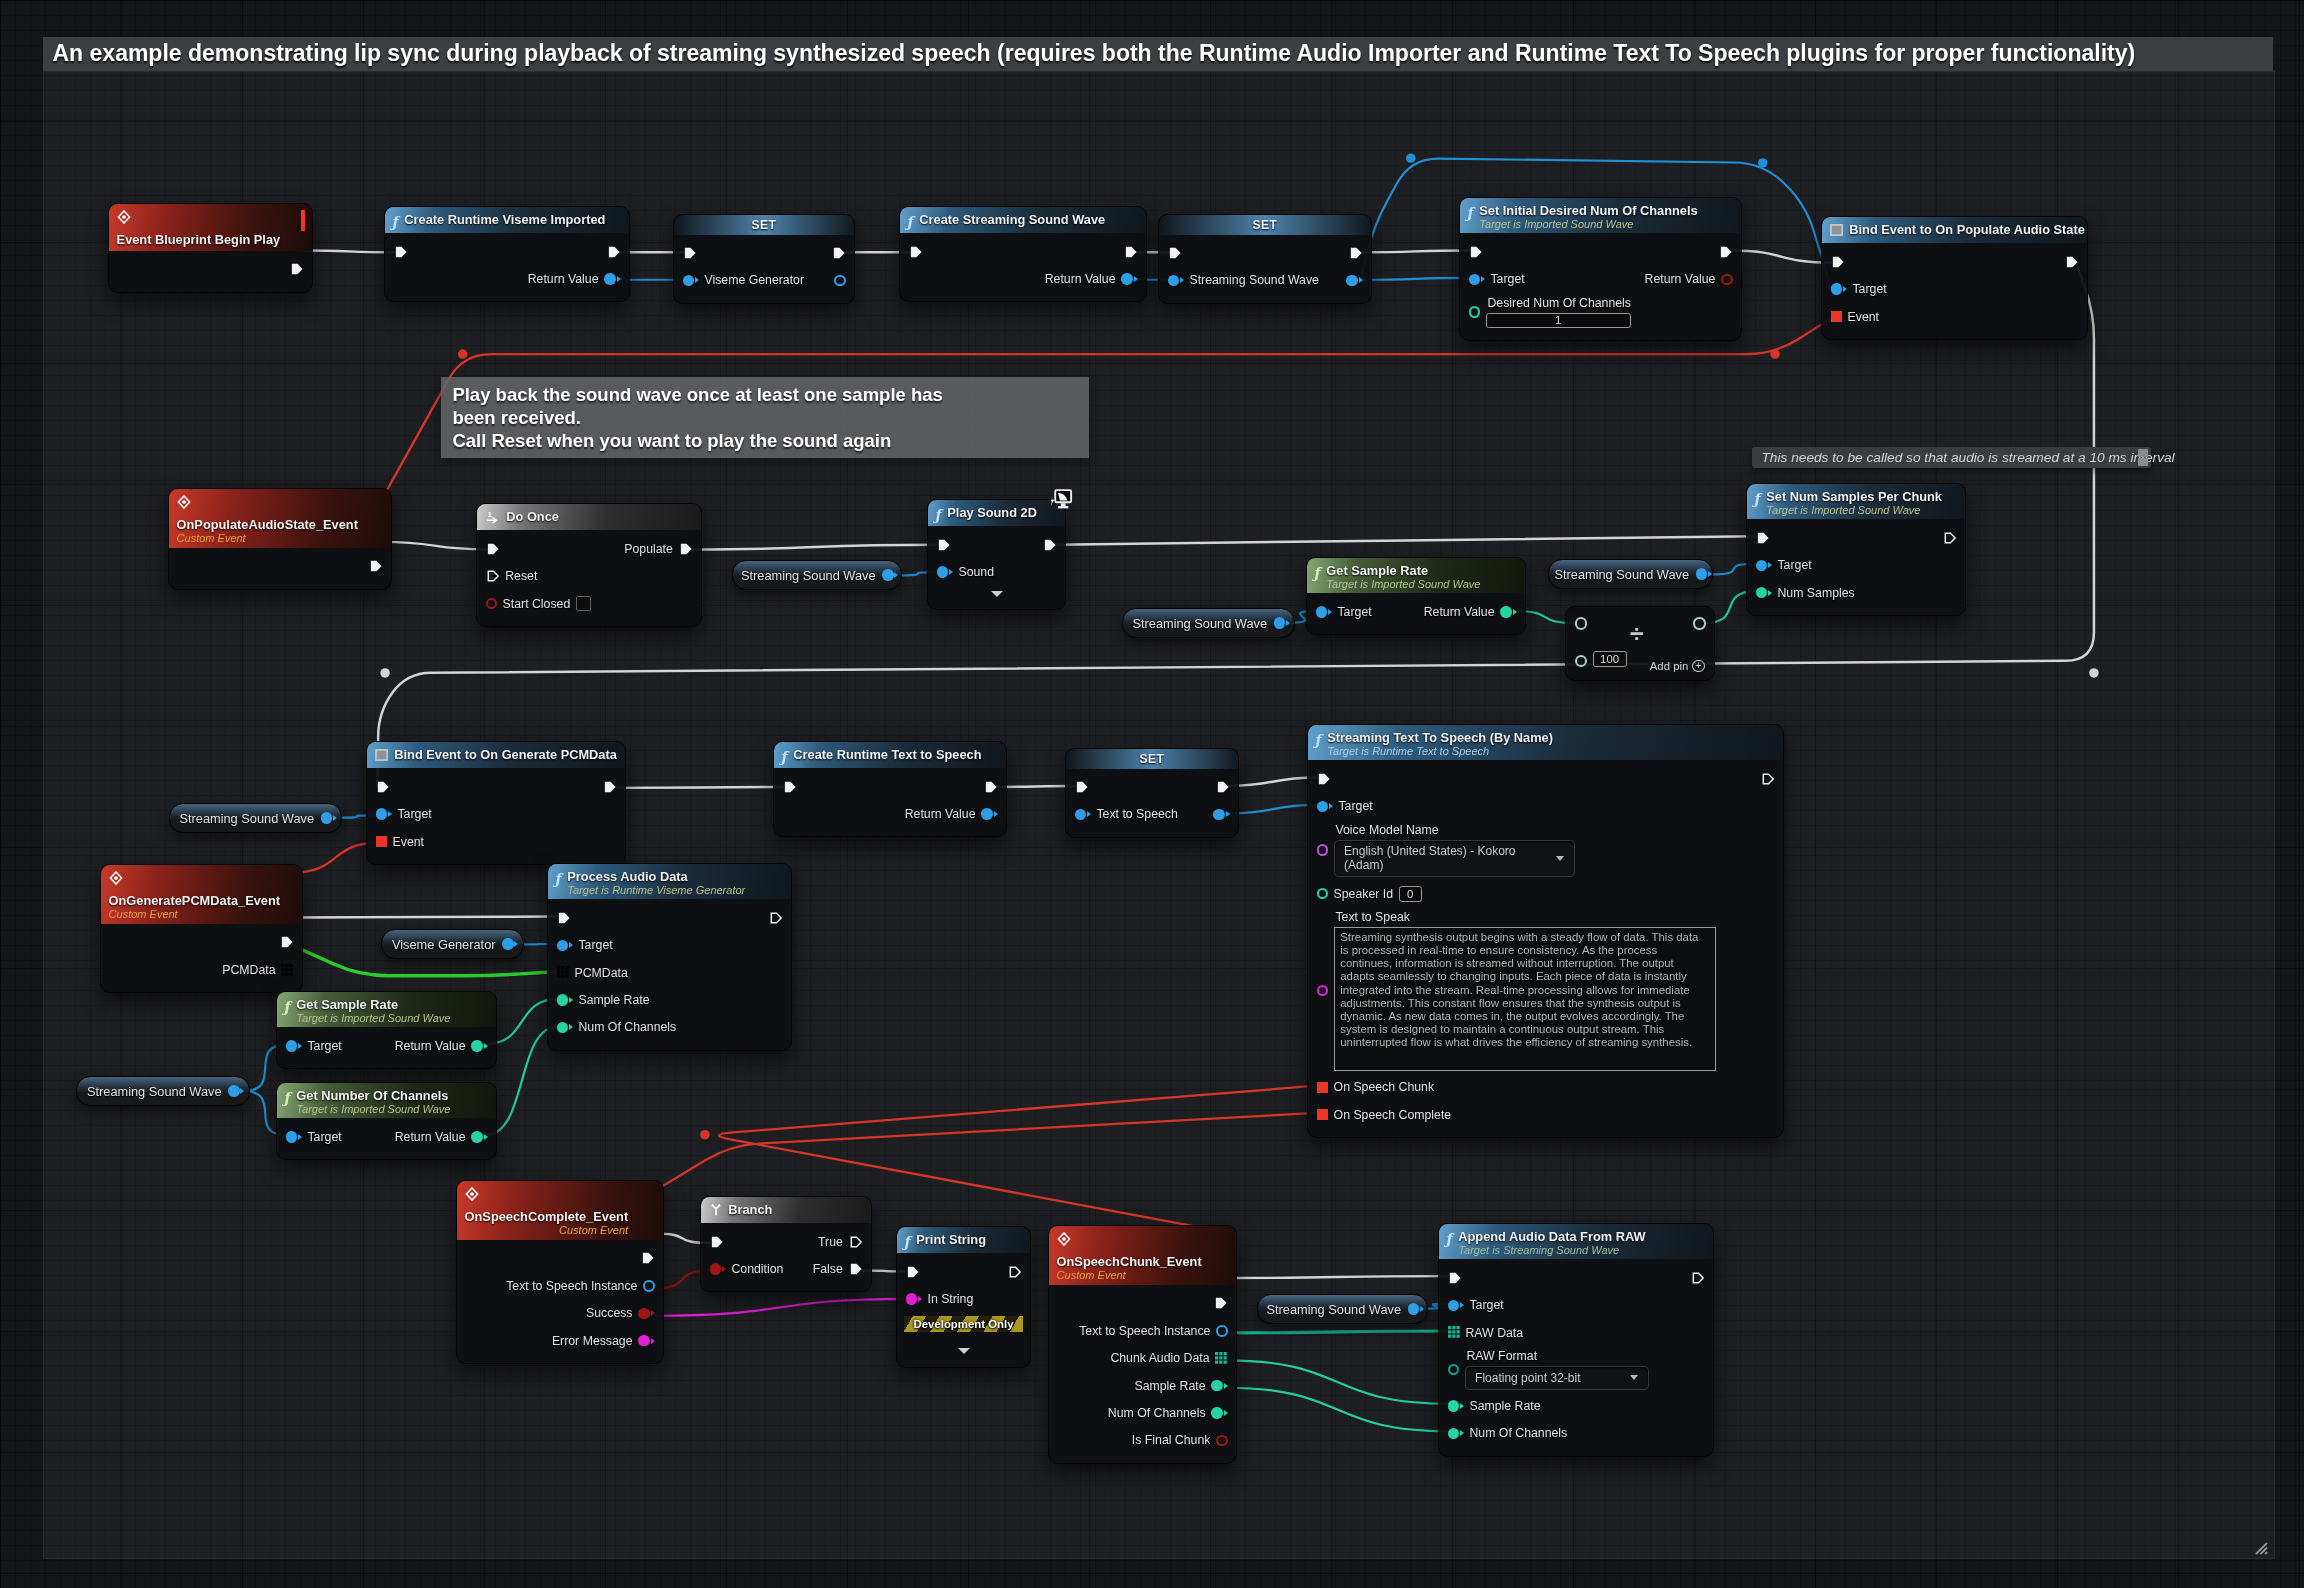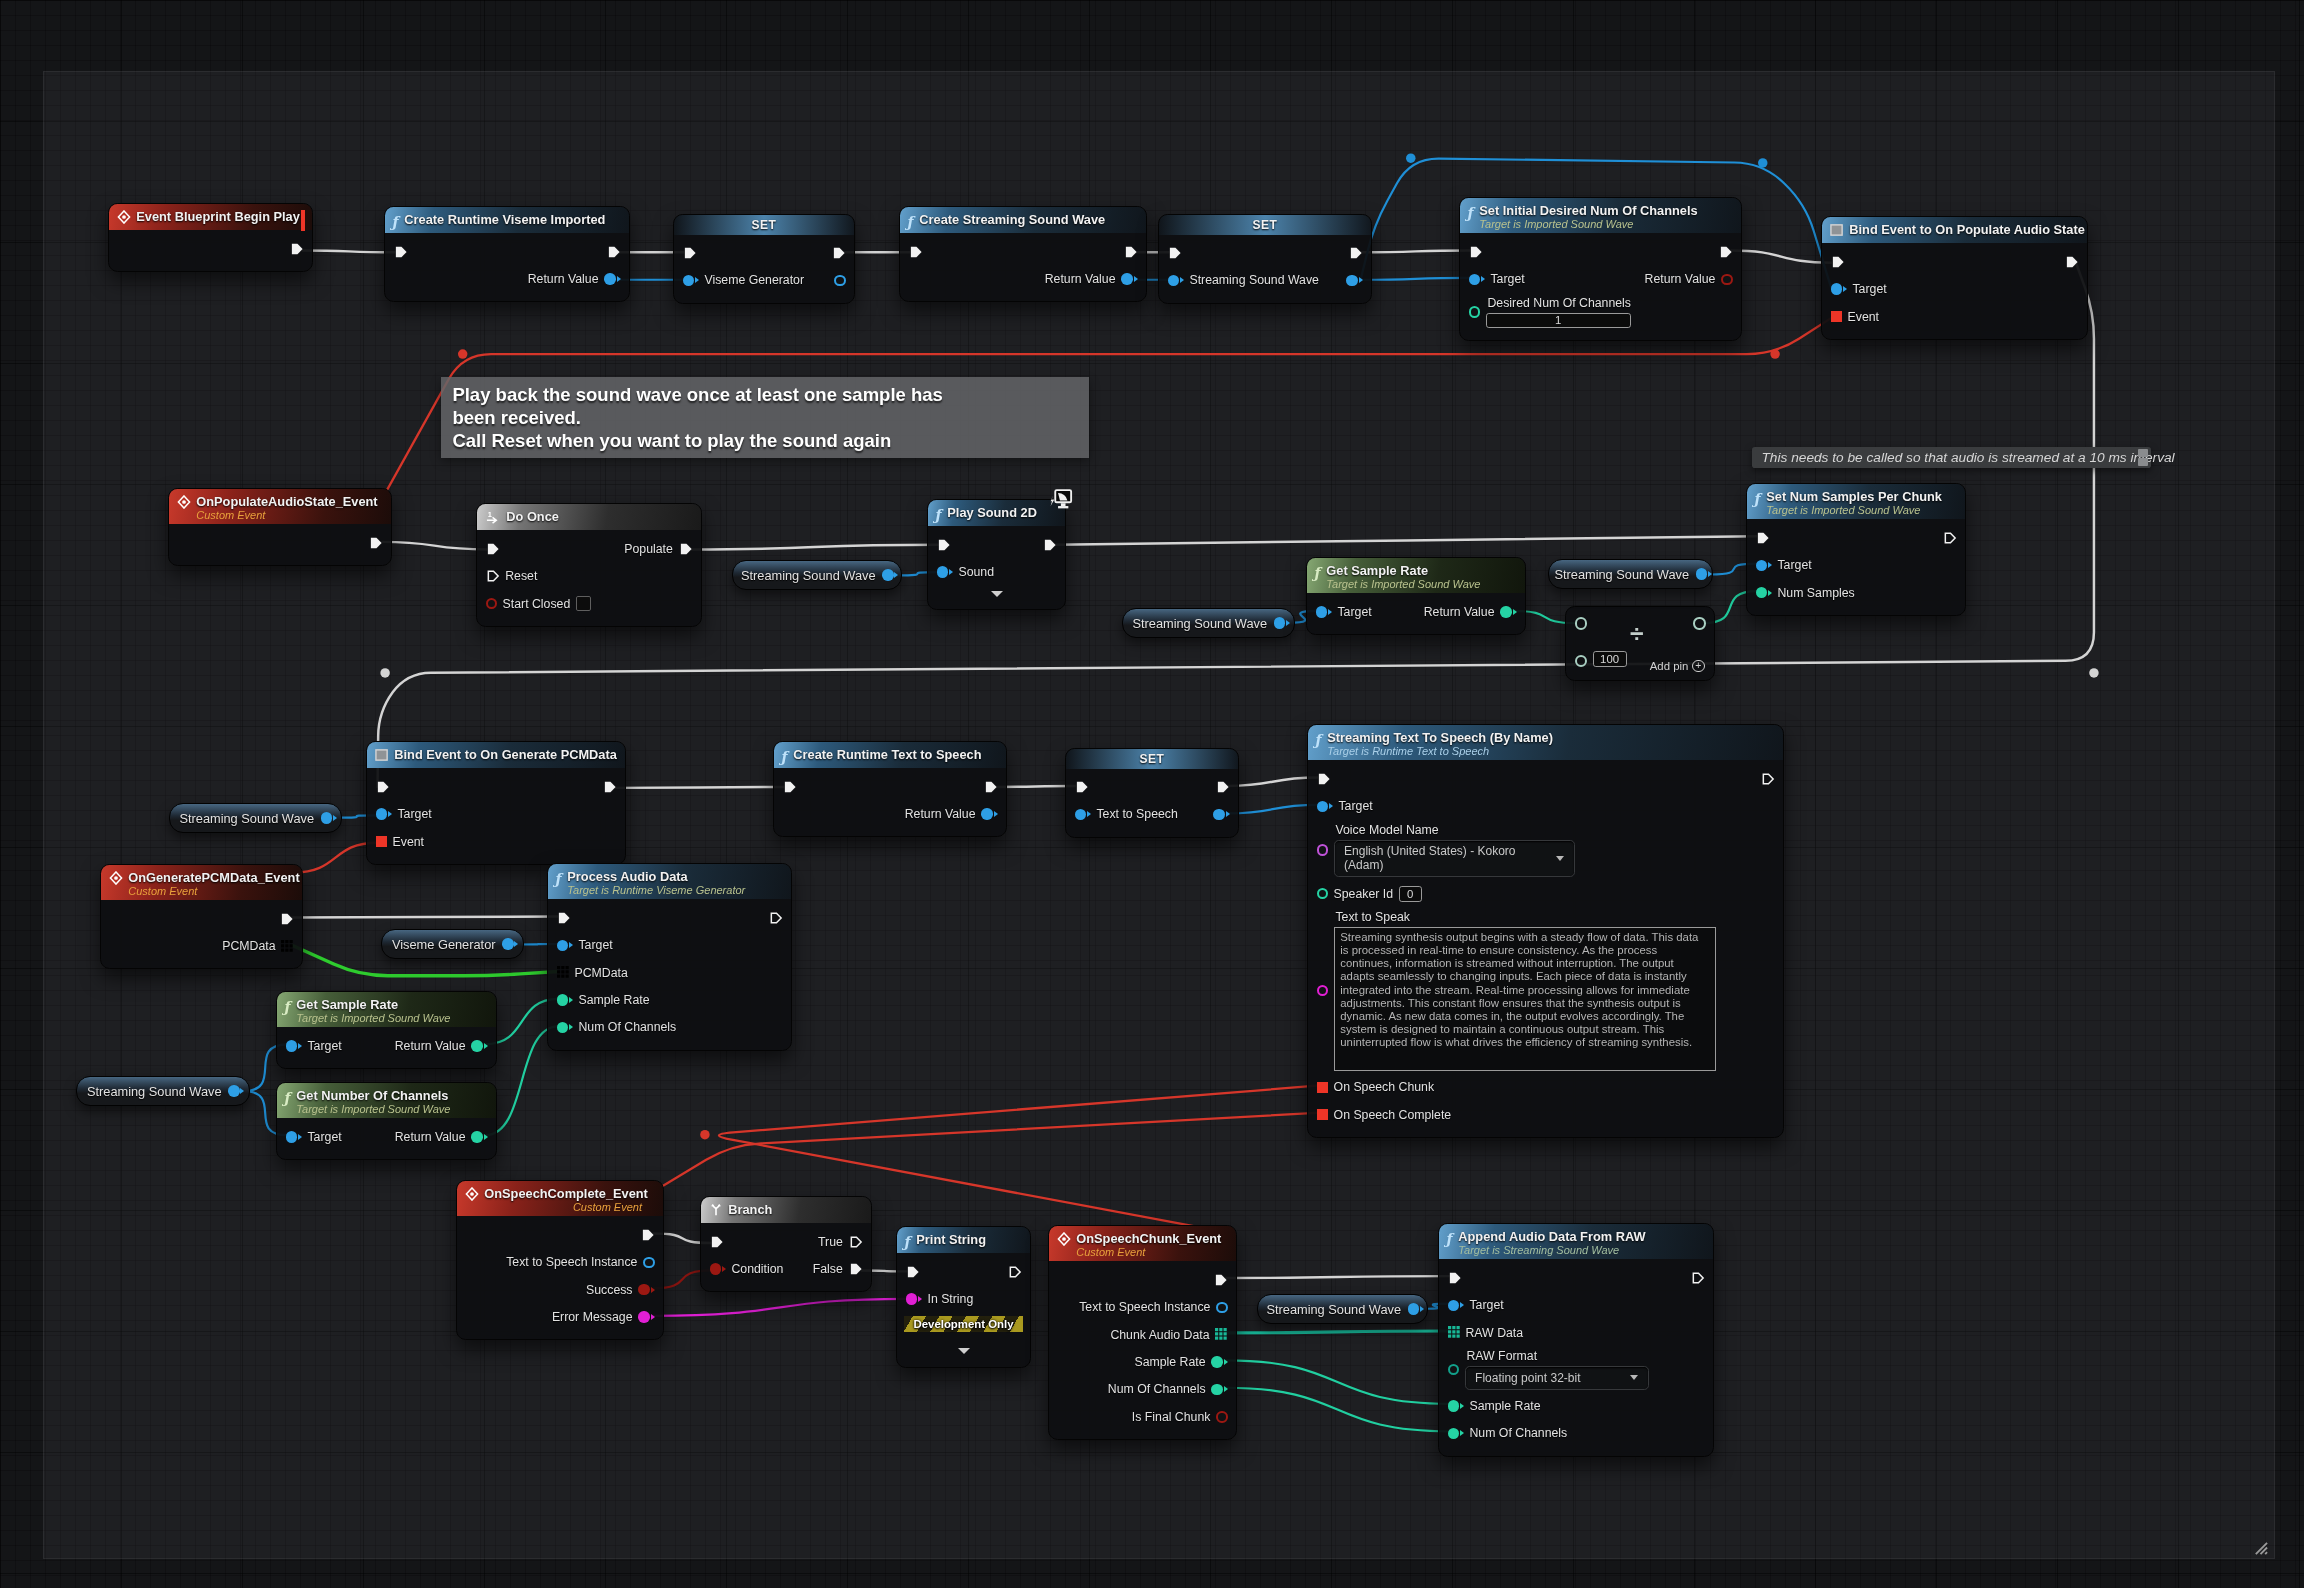--- a/index.html
+++ b/index.html
@@ -19,21 +19,21 @@
   svg.wires{position:absolute;left:0;top:0;z-index:1;}
   .node{position:absolute;background:rgba(14,15,17,.94);border:0.9px solid #040404;border-radius:9.5px;
     box-shadow:0 9.5px 19px rgba(0,0,0,.55);color:#d9d9d9;z-index:2;}
   .hdr{border-radius:8.5px 8.5px 0 0;padding:4.7px 21px 3.8px 7.6px;display:flex;align-items:flex-start;gap:5.7px;position:relative;}
   .hdr .tcol{display:flex;flex-direction:column;min-width:0;}
   .hdr .t{font-weight:bold;font-size:12.8px;color:#f2f2f2;text-shadow:0 0.9px 1.9px #000;white-space:nowrap;}
   .hdr .s{font-style:italic;font-size:11px;white-space:nowrap;margin-top:0px;}
   .hdr.func{background:linear-gradient(100deg,#62a0cc 0%,#2d5a7c 20%,#1a2c3a 55%,#10161c 100%);}
   .hdr.bind{background:linear-gradient(100deg,#62a0cc 0%,#2d5a7c 20%,#1a2c3a 55%,#10161c 100%);}
   .hdr.pure{background:linear-gradient(100deg,#86a873 0%,#465e39 22%,#1e2817 60%,#11160c 100%);}
-  .hdr.event{background:linear-gradient(100deg,#c8392b 0%,#8a221a 28%,#3a120d 70%,#1c0c09 100%);}
+  .hdr.event{background:linear-gradient(100deg,#c8392b 0%,#8a221a 28%,#3a120d 70%,#1c0c09 100%);flex-direction:column;}
   .hdr.macro{background:linear-gradient(100deg,#cccccc 0%,#757575 20%,#2e2e2e 58%,#1a1a1a 100%);}
   .hdr.set{background:linear-gradient(90deg,rgba(20,32,42,.35) 0%,#4c83ab 50%,rgba(22,36,48,.4) 100%);
     justify-content:center;padding:2.8px 7.6px;}
   .hdr.set .t{font-size:12px;letter-spacing:0.5px;}
   .ficon{font-family:"DejaVu Serif",serif;font-style:italic;font-weight:bold;font-size:14px;line-height:14px;color:#bfe2fa;}
   .hdr.pure .ficon{color:#d9ecc4;}
   .body{padding:4.7px 0 8.5px 0;}
   .row{display:flex;align-items:center;min-height:27.4px;padding:0 8.5px;gap:4.7px;}
   .grp{display:flex;align-items:center;gap:5.7px;min-width:0;}
   .grp.r{margin-left:auto;}
@@ -73,20 +73,21 @@
     padding:2.8px 9.5px;z-index:3;display:flex;align-items:center;white-space:nowrap;box-shadow:0 2.8px 7.6px rgba(0,0,0,.5);}
   .ticons{position:absolute;z-index:3;display:flex;flex-direction:column;gap:1.9px;}
   .ticons span{width:10.4px;height:7.6px;background:#8a8c8e;display:block;border-radius:0.9px;}
   .corner{position:absolute;top:-12.3px;right:-7.6px;z-index:3;}
 </style>
 </head>
 <body>
 
 <div id="canvas">
     <div class="bigc-body" style="left: 43px; top: 71px; width: 2230px; height: 1486px;"></div>
+    <div class="bigc-hdr" style="left: 43px; top: 37px; width: 2211px; height: 28px; line-height: 26.5px;">An example demonstrating lip sync during playback of streaming synthesized speech (requires both the Runtime Audio Importer and Runtime Text To Speech plugins for proper functionality)</div>
     <div class="resize-h" style="left: 2253px; top: 1540px;"><svg width="15" height="15" viewBox="0 0 16 16">
         <path d="M15 3 L3 15 M15 8 L8 15 M15 13 L13 15" stroke="#9a9a9a" stroke-width="2" fill="none"></path>
       </svg></div>
     <svg class="wires" width="2304" height="1589" viewBox="0 0 2435 1679">
       <path d="M319 264.5 C 373.45 264.5, 363.55 266.5, 418 266.5" fill="none" stroke="#d4d4d4" stroke-width="2.6"></path>
       <path d="M654 266.5 C 699 266.5, 678 266.5, 723 266.5" fill="none" stroke="#d4d4d4" stroke-width="2.6"></path>
       <path d="M891 266.5 C 936 266.5, 917 266.5, 962 266.5" fill="none" stroke="#d4d4d4" stroke-width="2.6"></path>
       <path d="M1200 266.5 C 1245 266.5, 1191 266.5, 1236 266.5" fill="none" stroke="#d4d4d4" stroke-width="2.6"></path>
       <path d="M1438 266.5 C 1501.8 266.5, 1490.2 264.5, 1554 264.5" fill="none" stroke="#d4d4d4" stroke-width="2.6"></path>
       <path d="M1829 264.5 C 1887.85 264.5, 1877.15 277.5, 1936 277.5" fill="none" stroke="#d4d4d4" stroke-width="2.6"></path>

